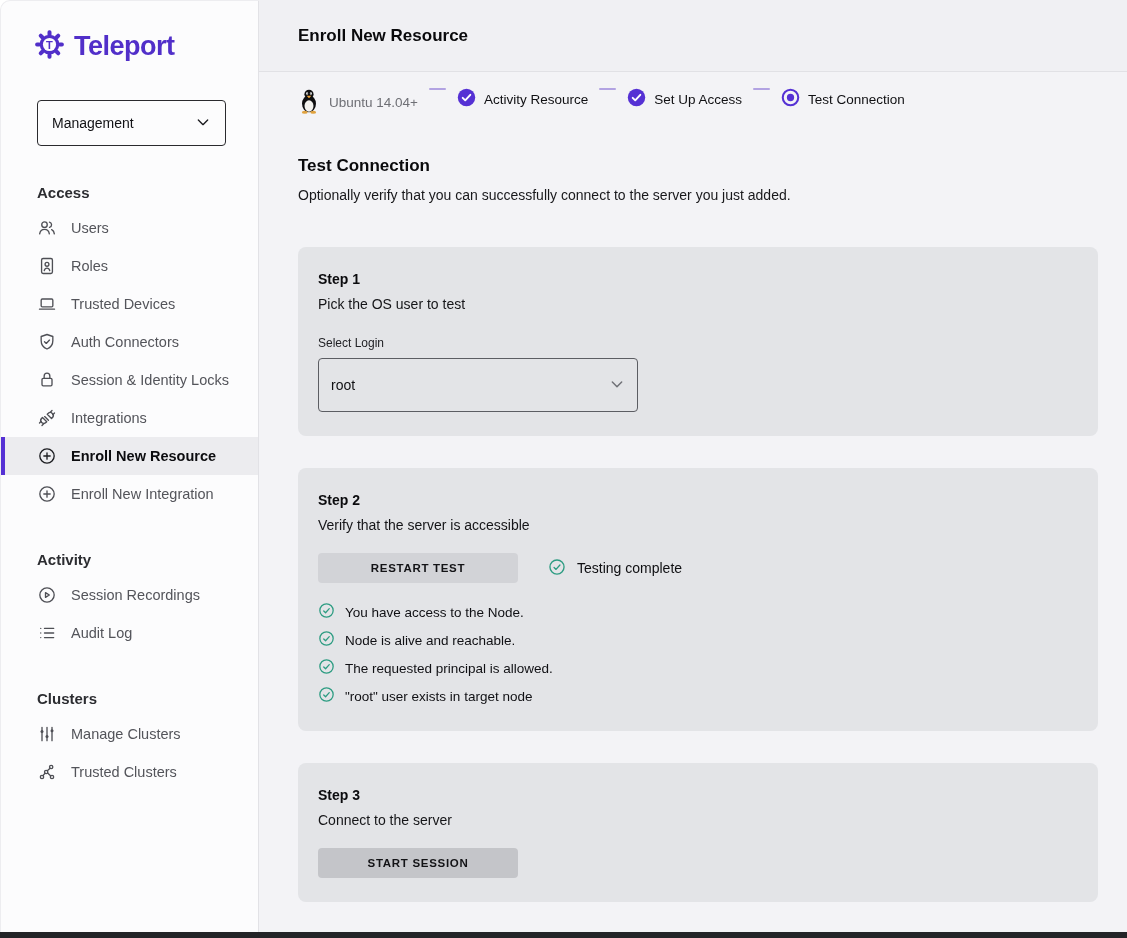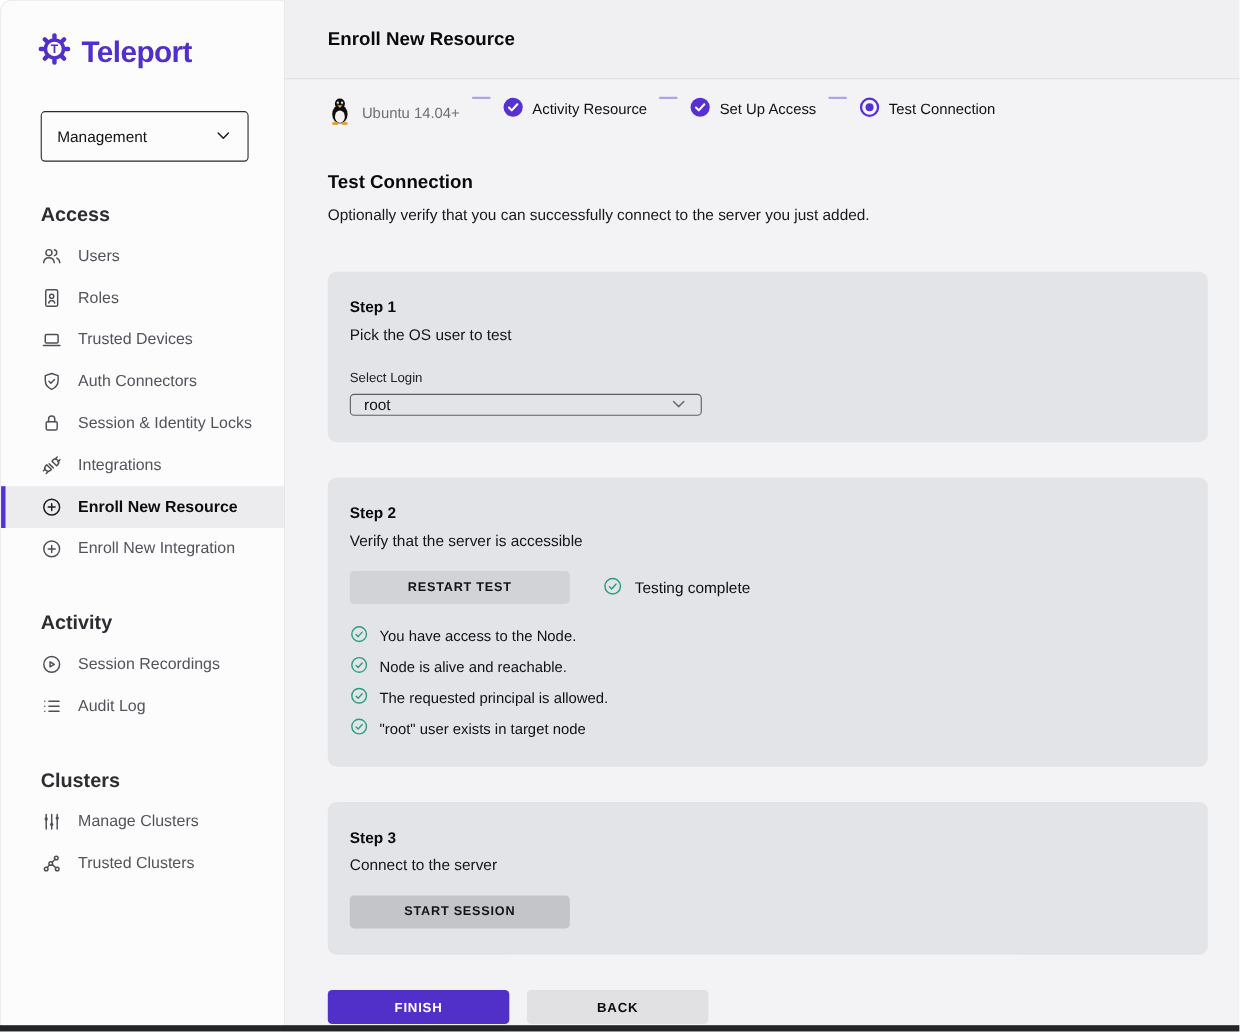--- a/index.html
+++ b/index.html
@@ -9,21 +9,21 @@
 
   
   .sidebar { flex:0 0 259px; width:259px; background:#fcfcfd; border-right:1px solid #e2e2e6;
              border-top:1px solid #ededf0; border-left:1px solid #ededf0; border-radius:10px 0 0 0;
              padding-top:28px; }
   .logo { display:flex; align-items:center; gap:9px; padding-left:33px; }
   .logo-text { font-size:27px; font-weight:bold; color:#512fc9; letter-spacing:-0.5px; }
   .scope-select { margin:36px 34px 0 36px; width:189px; height:46px; border:1px solid #2a2a2e; border-radius:4px;
                   display:flex; align-items:center; justify-content:space-between; padding:0 14px;
                   font-size:14px; color:#121215; cursor:pointer; background:#fcfcfd; }
-  .nav-section-title { margin:38px 0 8px 36px; font-size:18px; font-weight:bold; color:#2c2d31; }
+  .nav-section-title { margin:38px 0 8px 36px; font-size:15px; font-weight:bold; color:#2c2d31; }
   .nav-item { display:flex; align-items:center; gap:14px; height:38px; padding-left:32px;
               border-left:4px solid transparent; color:#53545a; font-size:14.5px; cursor:pointer; }
   .nav-item .nav-icon { width:20px; height:20px; color:#4e4f55; display:flex; align-items:center; }
   .nav-item.active { background:#ececef; border-left-color:#5531d4; color:#0c0c0f; font-weight:bold; }
   .nav-item.active .nav-icon { color:#1c1d21; }
 
   
   .main { flex:1; display:flex; flex-direction:column; background:#f3f3f6; min-width:0; }
   .page-header { height:72px; flex:0 0 72px; background:#f0f0f3; border-bottom:1px solid #e1e1e5;
                  display:flex; align-items:center; padding-left:39px; }
@@ -35,21 +35,21 @@
   .dash { width:17px; height:2px; border-radius:2px; background:#b2a3e2; }
 
   .content { padding:40px 0 0 39px; }
   .section-heading { font-size:17px; font-weight:bold; color:#0a0a0c; margin:0 0 11px 0; }
   .section-desc { font-size:14px; color:#18181b; margin:0 0 44px 0; }
 
   .card { width:800px; background:#e3e4e7; border-radius:8px; padding:24px 20px; margin-bottom:32px; }
   .card-title { font-size:14px; font-weight:bold; color:#0b0b0e; margin-bottom:9px; }
   .card-sub { font-size:14px; color:#151518; }
   .field-label { font-size:12px; color:#222226; margin:24px 0 8px 0; }
-  .select-box { width:320px; height:20px; border:1px solid #5c5d63; border-radius:4px; background:transparent;
+  .select-box { width:320px; height:54px; border:1px solid #5c5d63; border-radius:4px; background:transparent;
                 display:flex; align-items:center; justify-content:space-between; padding:0 12px;
                 font-size:14px; color:#101013; cursor:pointer; }
 
   .btn { border:none; border-radius:4px; font-weight:bold; letter-spacing:0.7px; cursor:pointer;
          font-family:"Liberation Sans", sans-serif; display:flex; align-items:center; justify-content:center; }
   .btn-row { display:flex; align-items:center; gap:30px; margin-top:20px; }
   .btn-secondary { width:200px; height:30px; background:#d2d3d7; color:#131316; font-size:11.5px; }
   .btn-secondary.darker { background:#c4c5c9; }
   .status { display:flex; align-items:center; gap:11px; font-size:14px; color:#0f0f12; }
 

